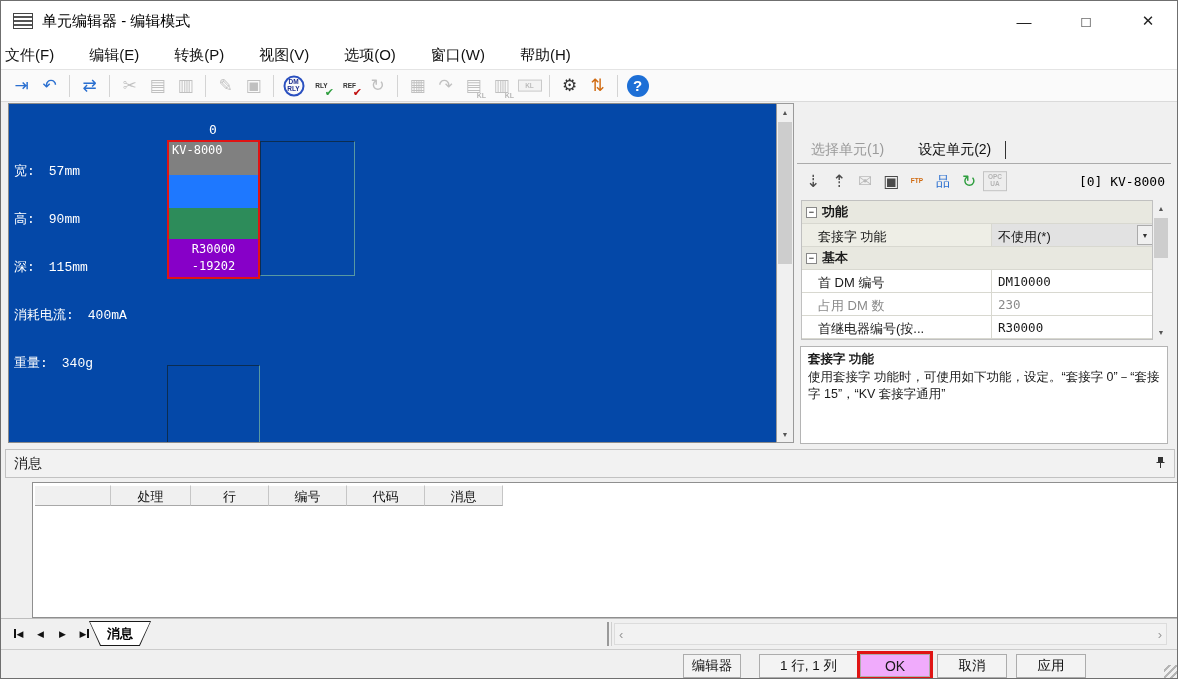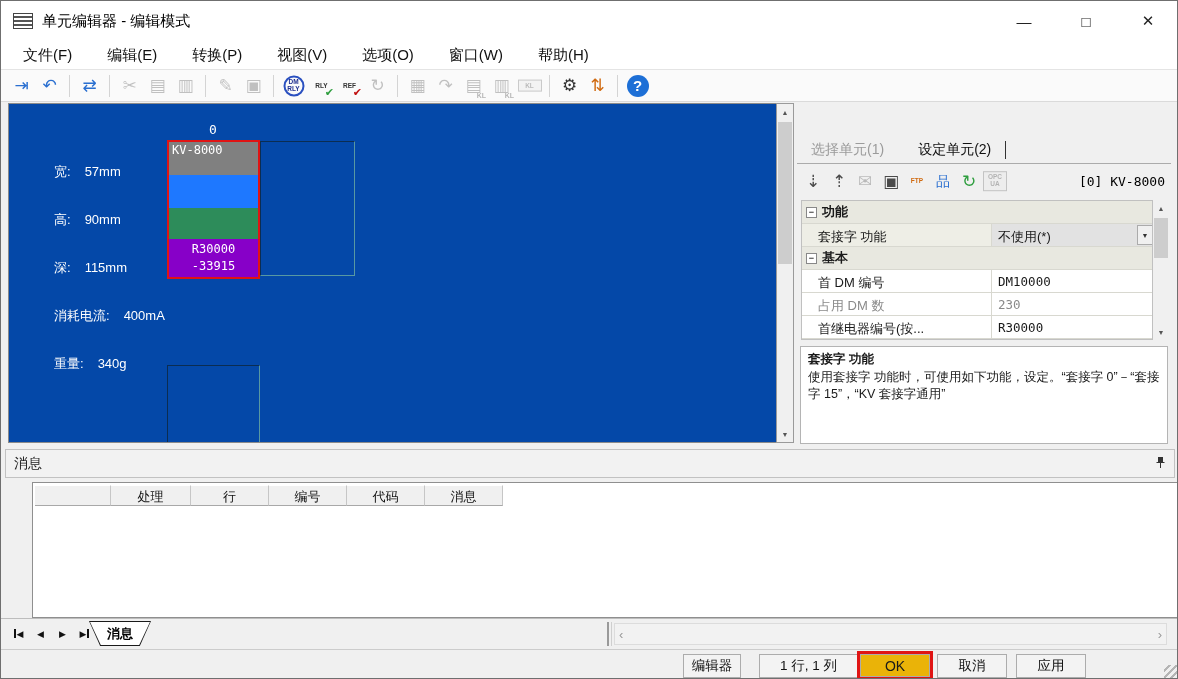--- a/index.html
+++ b/index.html
@@ -14,21 +14,21 @@
   
   .titlebar { left:0; top:0; width:1178px; height:40px; background:#ffffff; display:flex; align-items:center; }
   .app-icon { width:20px; height:16px; margin:0 9px 0 12px; border:1px solid #444;
     background:repeating-linear-gradient(180deg,#fff 0 2px,#555 2px 4px); }
   .title-text { font-size:15px; color:#000; }
   .win-controls { margin-left:auto; display:flex; height:40px; }
   .win-btn { width:62px; height:40px; display:flex; align-items:center; justify-content:center;
     font-size:15px; color:#222; cursor:default; }
 
   
-  .menubar { left:0; top:40px; width:1178px; height:28px; background:#ffffff; display:flex; align-items:center; padding-left:18px; gap:27px; }
+  .menubar { left:0; top:40px; width:1178px; height:28px; background:#ffffff; display:flex; align-items:center; gap:27px; }
   .menu-item { font-size:15px; color:#111; padding:2px 4px; }
 
   
   .toolbar { left:0; top:68px; width:1178px; height:33px; background:#fafafa;
     border-top:1px solid #e4e4e4; border-bottom:1px solid #dadada;
     display:flex; align-items:center; padding-left:8px; gap:3px; }
   .tsep { width:1px; height:22px; background:#d4d4d4; margin:0 4px; }
   .tile { width:25px; height:25px; position:relative; display:flex; align-items:center; justify-content:center; }
   .tile .g { font-size:17px; line-height:1; color:#4a4a4a; }
   .tile .badge { position:absolute; left:50%; top:50%; transform:translate(-50%,-50%);
@@ -40,21 +40,21 @@
   .g-orange { color:#d06a10 !important; }
   .t-circ .badge { border:2px solid #2a50c0; border-radius:50%; width:21px; height:21px;
     display:flex; align-items:center; justify-content:center; color:#203090; }
   .t-box .badge { border:1px solid #666; background:#e7e7e7; padding:2px 1px; }
   .help-circle { width:22px; height:22px; border-radius:50%; background:#1d6fd6; color:#fff;
     font-weight:bold; font-size:15px; display:flex; align-items:center; justify-content:center; }
 
   
   .canvas { left:8px; top:103px; width:768px; height:338px; background:#0448a8; outline:1px solid #8a8a8a; overflow:hidden; }
   .specs { position:absolute; left:5px; top:28px; color:#fff;
-    font-family:Liberation Sans, sans-serif; font-size:13px; line-height:16px; white-space:pre;margin-left:40px; }
+    font-family:Liberation Mono, monospace; font-size:13px; line-height:16px; white-space:pre; }
   .spec-line .v { margin-left:14px; }
   .slot-label { position:absolute; left:158px; top:18px; width:92px; text-align:center; color:#fff;
     font-family:"DejaVu Sans Mono",monospace; font-size:13px; }
   .unit-block { position:absolute; left:158px; top:36px; width:93px; height:139px; border:2px solid #e01414; background:#808080; }
   .u-gray { position:absolute; left:0; top:0; width:100%; height:34px; background:#808080; color:#fff;
     font-family:"DejaVu Sans Mono",monospace; font-size:12px; padding:1px 3px; }
   .u-blue  { position:absolute; left:0; top:33px; width:100%; height:33px; background:#1e78ff; }
   .u-green { position:absolute; left:0; top:66px; width:100%; height:31px; background:#2d8c5a; }
   .u-purple{ position:absolute; left:0; top:97px; width:100%; height:38px; background:#8700c8; color:#fff;
     font-family:"DejaVu Sans Mono",monospace; font-size:12px; text-align:center; line-height:1.4; padding-top:2px; }
@@ -124,21 +124,21 @@
     border-left:2px solid #9a9a9a; border-right:1px solid #cfcfcf; }
   .hscroll { position:absolute; left:613px; top:4px; width:553px; height:22px; background:#f2f2f2; border:1px solid #dcdcdc;
     display:flex; align-items:center; justify-content:space-between; padding:0 4px; color:#9a9a9a; font-size:13px; }
 
   
   .statusbar { left:0; top:648px; width:1178px; height:31px; background:#f0f0f0; border-top:1px solid #cccccc; }
   .st-cell { position:absolute; top:4px; height:24px; background:#f3f3f3; border:1px solid #acacac;
     font-size:13.5px; display:flex; align-items:center; justify-content:center; color:#111; }
   .ok-wrap { position:absolute; left:856px; top:1px; width:76px; height:29px; border:3px solid #e01414;
     display:flex; align-items:stretch; }
-  .ok-inner { flex:1; background:#eab308; border:1px solid #acacac; font-size:14px;
+  .ok-inner { flex:1; background:#f0abfc; border:1px solid #acacac; font-size:14px;
     display:flex; align-items:center; justify-content:center; }
   .grip { position:absolute; right:1px; bottom:1px; width:14px; height:14px;
     background:repeating-linear-gradient(135deg,transparent 0 3px,#b5b5b5 3px 5px); }
 </style>
 </head>
 <body>
 
 <div class="abs titlebar">
   <div class="app-icon"></div>
   <div class="title-text">单元编辑器 - 编辑模式</div>
@@ -241,21 +241,21 @@
     <div class="spec-line"><span>消耗电流:</span><span class="v">400mA</span></div>
     <div class="spec-line"><span>重量:</span><span class="v">340g</span></div>
   </div>
   <div class="slot-label">0</div>
   <div class="unit-block">
     <div class="u-gray">KV-8000</div>
     <div class="u-blue"></div>
     <div class="u-green"></div>
     <div class="u-purple">
       <div>R30000</div>
-      <div>-33915</div>
+      <div>-19202</div>
     </div>
   </div>
   <div class="empty-slot slot-right"></div>
   <div class="empty-slot slot-bottom"></div>
 </div>
 
 <div class="abs vscroll">
   <div class="sb-btn" style="top:0">▲</div>
   <div class="sb-thumb canvas-thumb"></div>
   <div class="sb-btn" style="bottom:0">▼</div>

